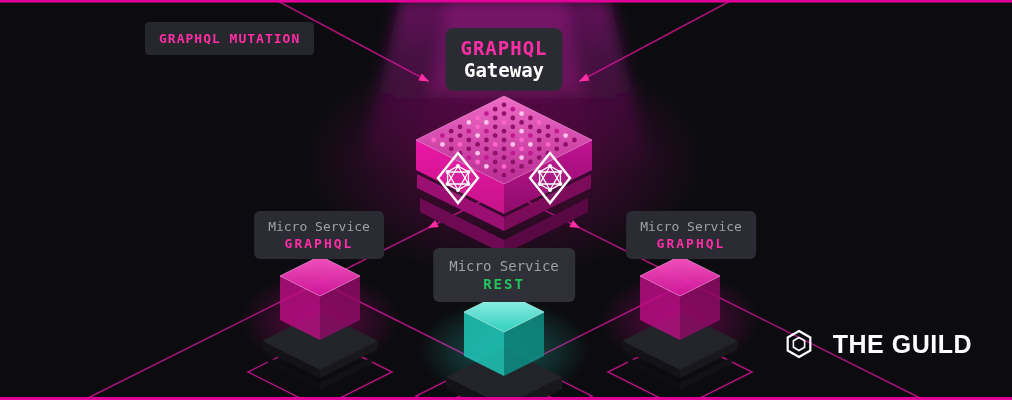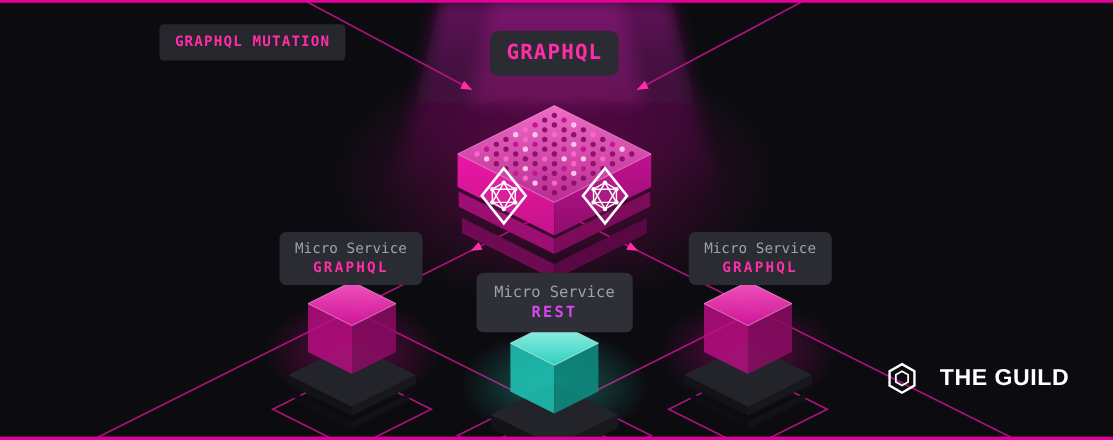--- a/index.html
+++ b/index.html
@@ -32,29 +32,29 @@
     text-align:center; line-height:1.35; white-space:nowrap;margin-top:19px;
   }
   .svc-left   { left:319px; top:192px; }
   .svc-right  { left:691px; top:192px; }
   .svc-center { left:504px; top:229px; padding:10px 16px; background:#2f2f37; }
   .svc-name { color:#a0a0a8; font:13px "DejaVu Sans Mono", monospace; }
   .svc-center .svc-name { font-size:14px; }
   .svc-type { font:700 13px "DejaVu Sans Mono", monospace; letter-spacing:2px; margin-top:2px; }
   .svc-center .svc-type { font-size:14px; }
   .type-magenta { color:#ff2ea6; }
-  .type-teal    { color:#d946ef; }
+  .type-teal    { color:#22c55e; }
 
   .guild {
     position:absolute; right:40px; top:329px;
     display:flex; align-items:center; gap:9px;
   }
   .guild-text {
     color:#ffffff; font-family:"Liberation Sans", sans-serif;
-    font-weight:800; font-size:21px; letter-spacing:0.5px;margin-left:11px;
+    font-weight:800; font-size:25px; letter-spacing:0.5px;margin-left:11px;
   }
 </style>
 </head>
 <body>
 
 <div class="canvas">
 
   <svg class="art" width="1012" height="400" viewBox="0 0 1012 400">
     <defs>
       <linearGradient id="beamGrad" x1="0" y1="0" x2="0" y2="1">
@@ -288,20 +288,21 @@
     </g>
 
     <rect x="0" y="0" width="1012" height="2.5" fill="#e10098"></rect>
     <rect x="0" y="397" width="1012" height="3" fill="#e10098"></rect>
   </svg>
 
   <div class="badge badge-mutation">GRAPHQL MUTATION</div>
 
   <div class="gateway-label">
     <div class="gw-title">GRAPHQL</div>
+    <div class="gw-sub">Gateway</div>
   </div>
 
   <div class="svc svc-left">
     <div class="svc-name">Micro Service</div>
     <div class="svc-type type-magenta">GRAPHQL</div>
   </div>
 
   <div class="svc svc-center">
     <div class="svc-name">Micro Service</div>
     <div class="svc-type type-teal">REST</div>

